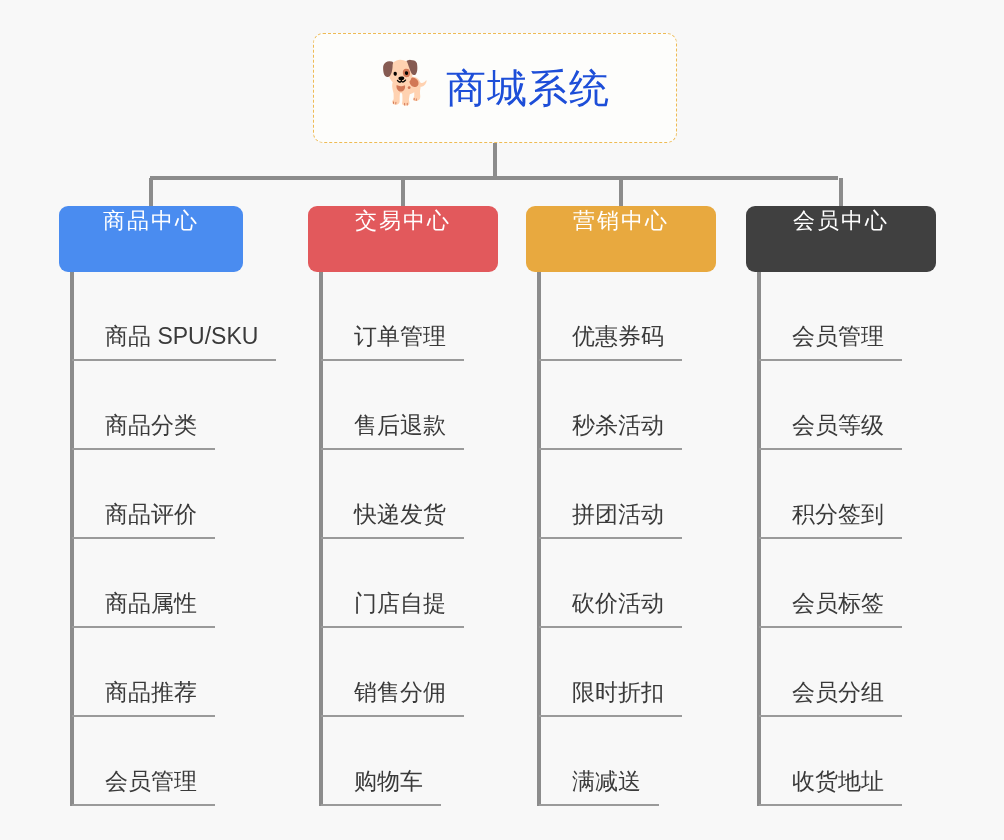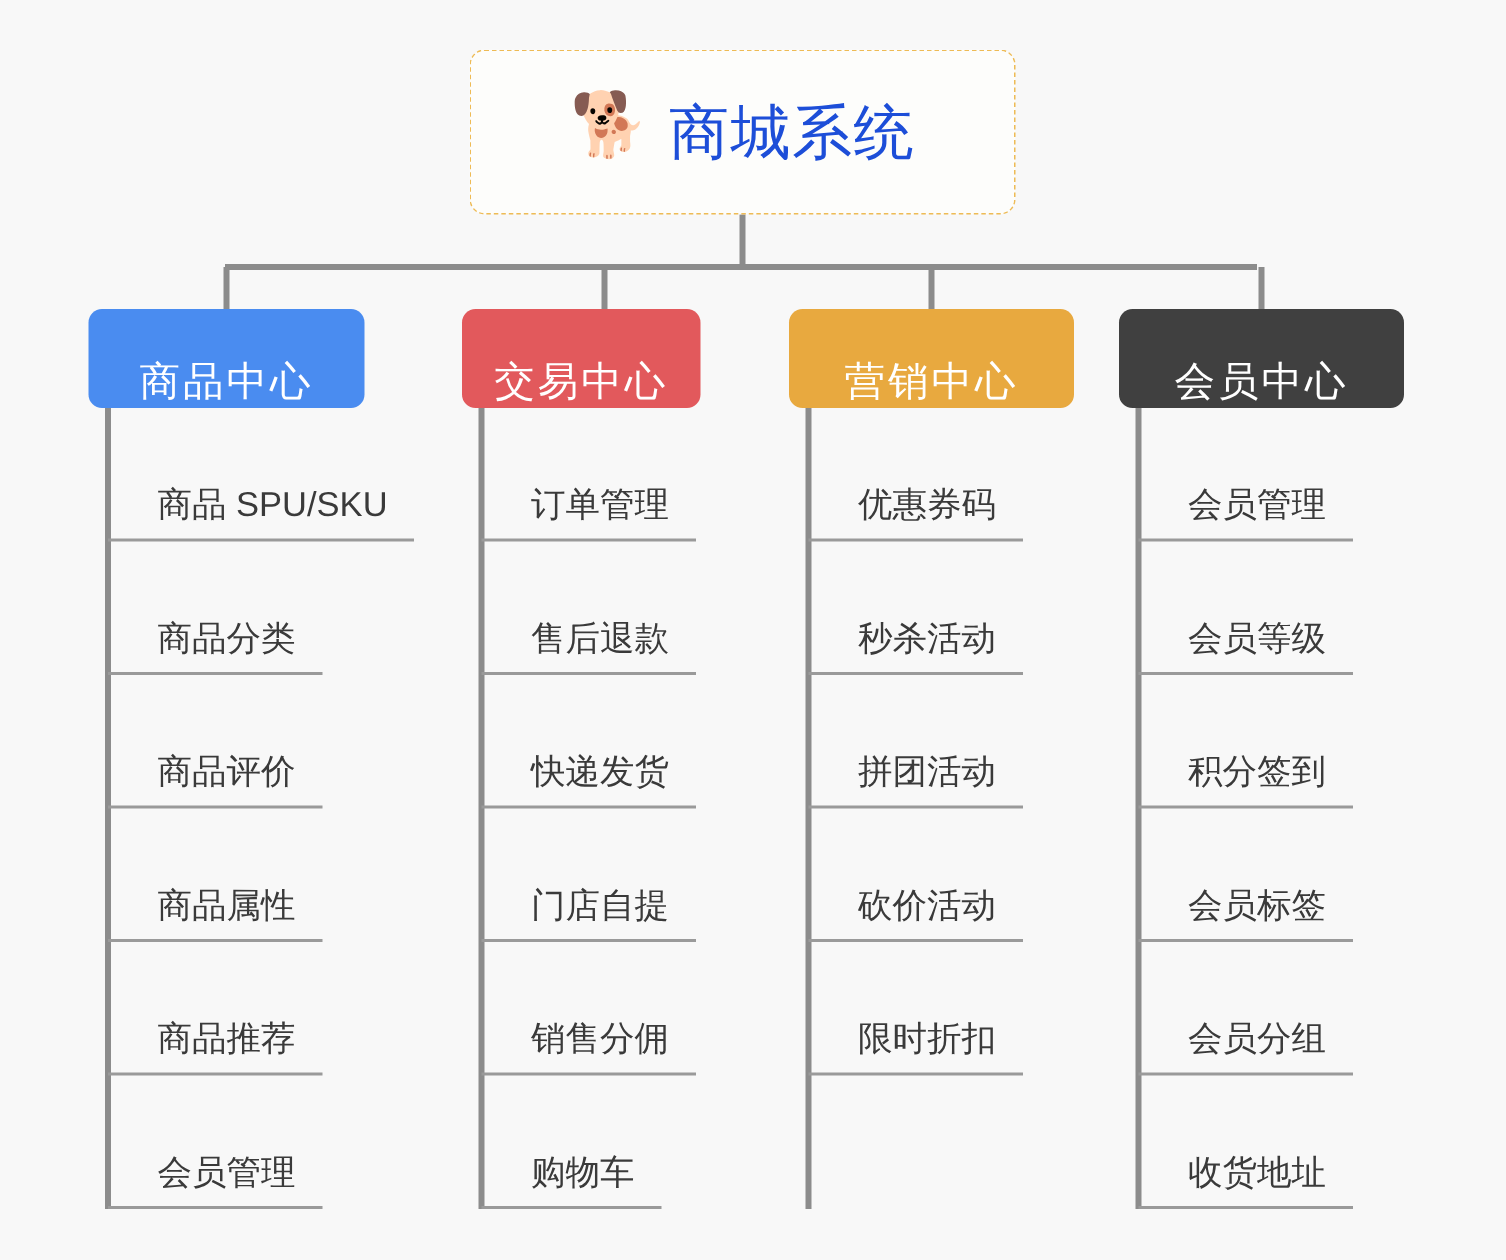--- a/index.html
+++ b/index.html
@@ -66,24 +66,24 @@
     position: absolute;
     top: 206px;
   }
   .cat-box {
     position: absolute;
     top: 0;
     left: 0;
     height: 66px;
     border-radius: 9px;
     display: flex;
-    align-items: flex-end;
+    align-items: flex-start;
     justify-content: center;
     color: #ffffff;
-    font-size: 27px;
+    font-size: 22px;
     letter-spacing: 2px;
     white-space: nowrap;
   }
 
   .leaves {
     position: absolute;
     top: 66px;
     left: 13px;
   }
   .leaf {
@@ -149,21 +149,21 @@
           </div>
           <div class="leaf">
             <span class="leaf-label">商品推荐</span>
           </div>
           <div class="leaf">
             <span class="leaf-label">会员管理</span>
           </div>
         </div>
       </div>
       <div class="column" style="left: 308px;">
-        <div class="cat-box" style="background: rgb(226, 89, 92); width: 159px;">
+        <div class="cat-box" style="background: rgb(226, 89, 92); width: 190px;">
           <span>交易中心</span>
         </div>
         <div class="leaves">
           <div class="leaf">
             <span class="leaf-label">订单管理</span>
           </div>
           <div class="leaf">
             <span class="leaf-label">售后退款</span>
           </div>
           <div class="leaf">
@@ -193,20 +193,23 @@
           </div>
           <div class="leaf">
             <span class="leaf-label">拼团活动</span>
           </div>
           <div class="leaf">
             <span class="leaf-label">砍价活动</span>
           </div>
           <div class="leaf">
             <span class="leaf-label">限时折扣</span>
           </div>
+          <div class="leaf">
+            <span class="leaf-label">满减送</span>
+          </div>
         </div>
       </div>
       <div class="column" style="left: 746px;">
         <div class="cat-box" style="background: #404040; width: 190px;">
           <span>会员中心</span>
         </div>
         <div class="leaves">
           <div class="leaf">
             <span class="leaf-label">会员管理</span>
           </div>

